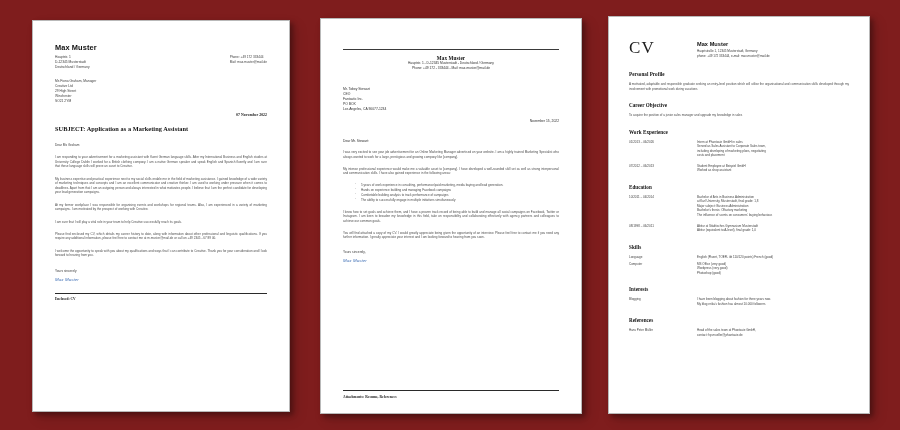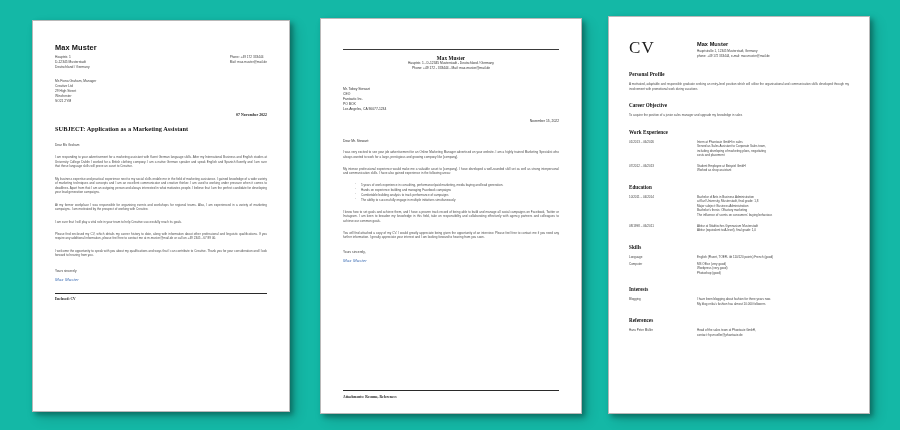--- a/index.html
+++ b/index.html
@@ -11,21 +11,21 @@
     width: 900px;
     height: 430px;
     overflow: hidden;
     font-family: "Liberation Sans", sans-serif;
     -webkit-font-smoothing: antialiased;
   }
   #stage {
     position: relative;
     width: 900px;
     height: 430px;
-    background: #14b8a6;
+    background: #7f1d1d;
   }
 
   .page {
     position: absolute;
     background: #ffffff;
     border: 1px solid #b9b9b9;
     box-shadow: 3px 3px 5px rgba(0,0,0,0.32), 6px 6px 12px rgba(0,0,0,0.14);
     overflow: hidden;
     box-sizing: border-box;
   }

